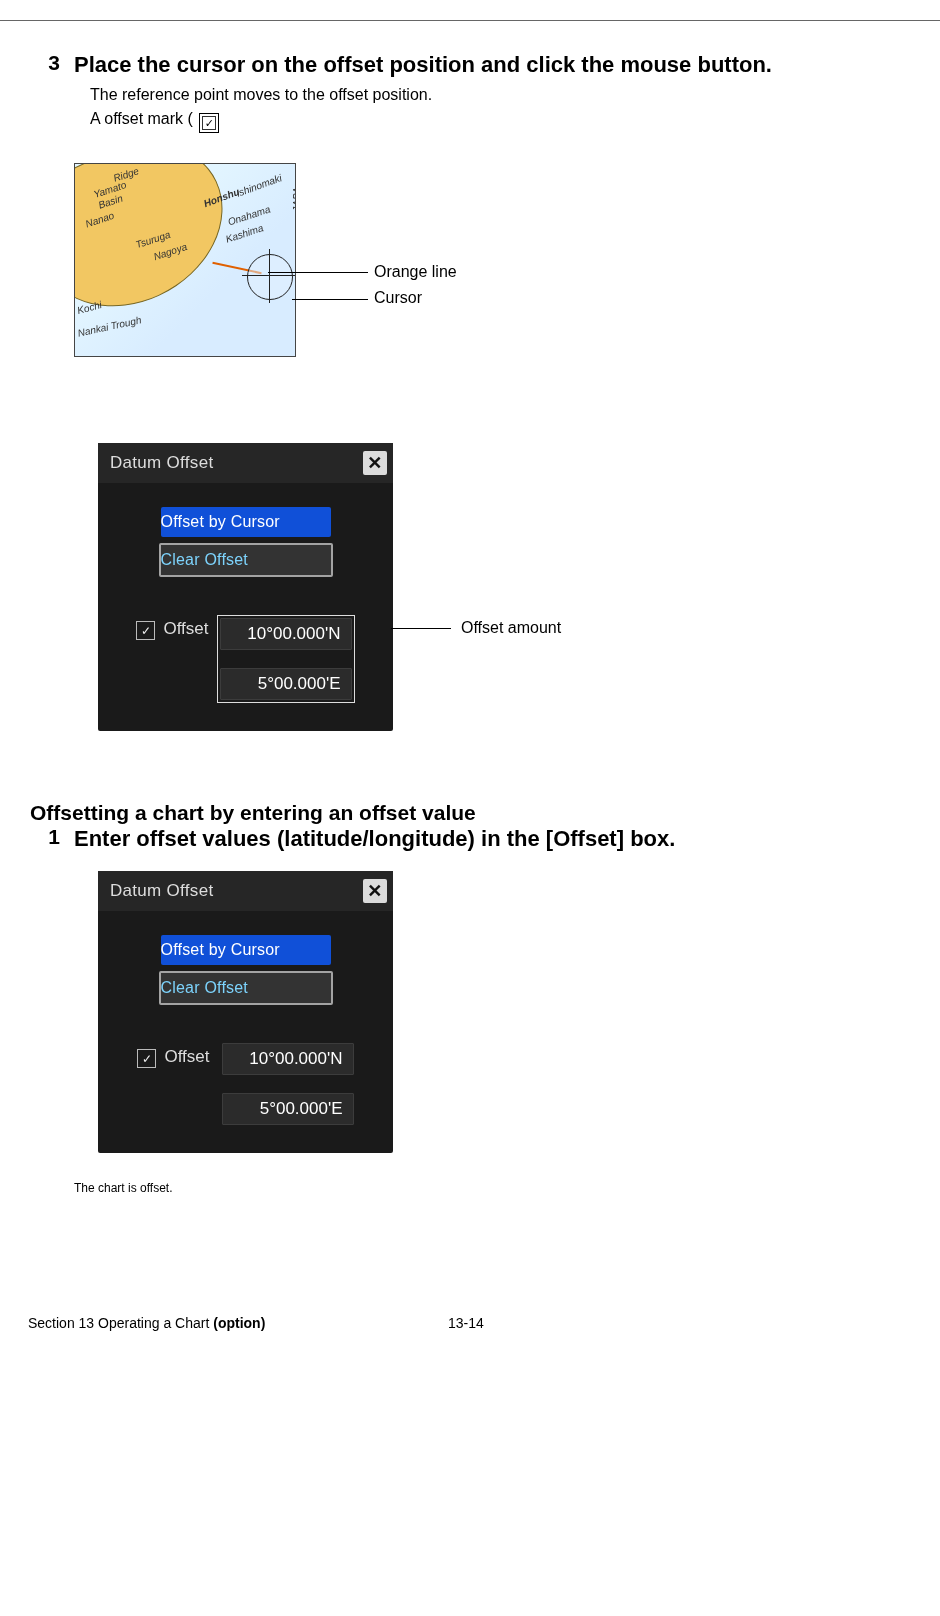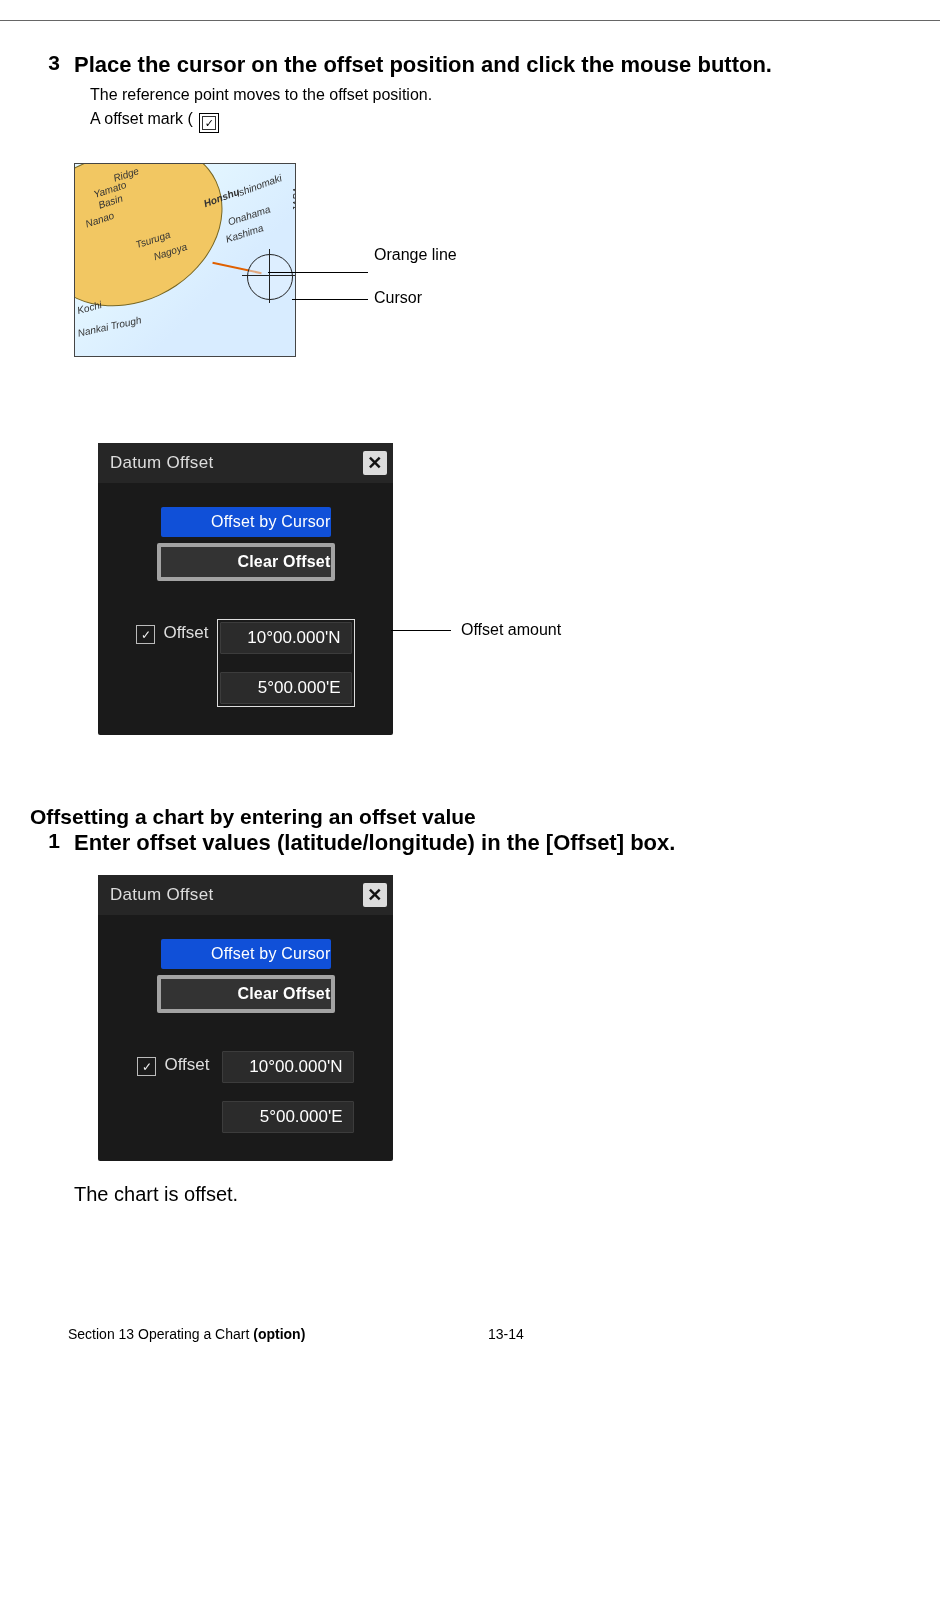--- a/index.html
+++ b/index.html
@@ -163,35 +163,34 @@
       justify-content: center;
       border-radius: 2px;
     }
     .panel-body {
       padding: 24px 22px 28px 22px;
     }
     .btn {
       display: block;
       width: 170px;
       margin: 0 auto 6px auto;
-      text-align: right;
+      text-align: left;
       font-size: 16px;
       padding: 6px 0;
       border-radius: 2px;
       letter-spacing: 0.2px;
     }
     .btn-blue {
       background: #1050d8;
       color: #fff;
     }
     .btn-dark {
       background: #333;
-      color: #ffffff;
-      border: 4px solid #a3a3a3;
-      font-weight: bold;
+      color: #7dd3fc;
+      border: 2px solid #a3a3a3;
     }
     .offset-row {
       display: flex;
       align-items: flex-start;
       margin-top: 38px;
       justify-content: center;
     }
     .offset-check {
       width: 17px;
       height: 17px;
@@ -250,28 +249,27 @@
       font-weight: bold;
       margin-top: 70px;
       margin-left: 0;
     }
     .second-panel-wrap {
       margin-left: 44px;
       margin-top: 18px;
     }
     .closing {
       margin-left: 44px;
-      margin-top: 22px;
-      font-size: 20px;
+      margin-top: 28px;
+      font-size: 12px;
     }
     .footer {
       display: flex;
       font-size: 14px;
       padding: 110px 32px 18px 28px;
-      margin-left: 40px;
     }
     .footer .sect {
       width: 420px;
     }
     .footer .bold {
       font-weight: bold;
     }
     .footer .pg {
       font-size: 14px;
     }
@@ -311,21 +309,21 @@
       <span class="map-text" style="top:46px;left:152px;transform:rotate(-18deg)">Onahama</span>
       <span class="map-text" style="top:64px;left:150px;transform:rotate(-18deg)">Kashima</span>
       <span class="map-text" style="top:30px;left:210px;transform:rotate(-90deg)">JAPA</span>
 
       <div class="orange-line"></div>
       <div class="map-cursor-circle"></div>
       <div class="map-cross-h"></div>
       <div class="map-cross-v"></div>
     </div>
     <div class="callout-line" style="top:109px;left:194px;width:100px"></div>
-    <div class="callout-label" style="top:83px;left:300px">Orange line</div>
+    <div class="callout-label" style="top:100px;left:300px">Orange line</div>
     <div class="callout-line" style="top:136px;left:218px;width:76px"></div>
     <div class="callout-label" style="top:126px;left:300px">Cursor</div>
   </div>
 
   <div class="panel-row">
     <div class="datum-panel">
       <div class="datum-title">
         <span>Datum Offset</span>
         <span class="close-btn">✕</span>
       </div>

